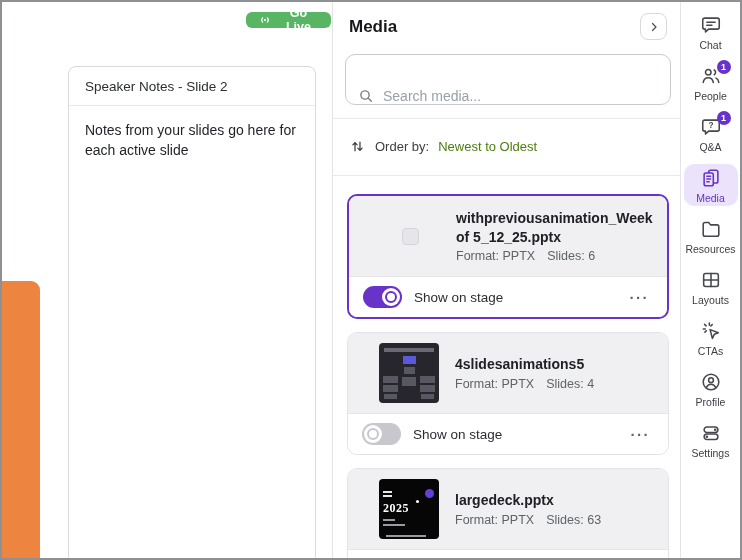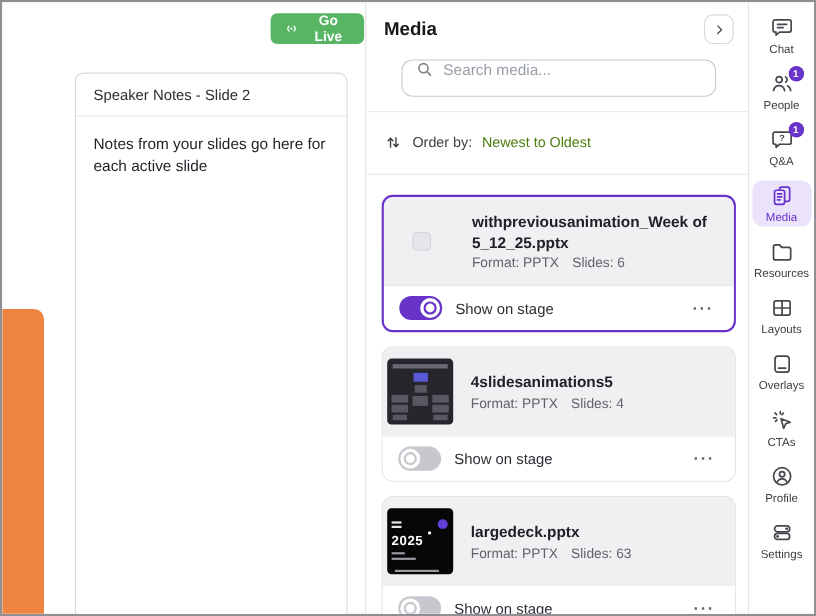--- a/index.html
+++ b/index.html
@@ -5,21 +5,21 @@
   * { margin:0; padding:0; box-sizing:border-box; }
   body { font-family:"Liberation Sans", sans-serif; background:#fff; }
   .screen {
     position:relative; width:742px; height:560px;
     border:2px solid #8f9094; background:#fff; overflow:hidden;
   }
 
   
   .left-panel { position:absolute; left:0; top:0; width:329px; height:100%; background:#fff; }
   .golive-btn {
-    position:absolute; left:244px; top:10px; height:28px; padding:0 12px;
+    position:absolute; left:244px; top:10px; height:16px; padding:0 12px;
     background:#57b563; color:#fff; border:none; border-radius:6px;
     display:flex; align-items:center; gap:6px; font-size:12.5px; font-weight:600;
     font-family:"Liberation Sans", sans-serif; cursor:pointer;
   }
   .notes-card {
     position:absolute; left:66px; top:64px; width:248px; height:520px;
     background:#fff; border:1px solid #d9d9de; border-radius:8px 8px 0 0;
   }
   .notes-header { padding:12px 16px 11px; font-size:13.5px; color:#2c2e33; border-bottom:1px solid #e8e8ec; }
   .notes-body { padding:14px 16px; font-size:14px; line-height:1.45; color:#1f2127; }
@@ -30,41 +30,41 @@
 
   
   .media-panel { position:absolute; left:330px; top:0; width:351px; height:100%; background:#fff; border-left:1px solid #e3e3e7; }
   .media-header { display:flex; align-items:center; justify-content:space-between; padding:11px 16px 8px; }
   .media-title { font-size:17px; font-weight:700; color:#17181c; }
   .collapse-btn {
     width:27px; height:27px; border:1px solid #d8d8dd; border-radius:8px; background:#fff;
     display:flex; align-items:center; justify-content:center; cursor:pointer; color:#4a4c52;
   }
   .search-box {
-    margin:6px 32px 13px; height:34px; border:1px solid #c9c9d0; border-radius:10px;
-    display:flex; align-items:flex-start; gap:9px; padding:0 12px; background:#fff;
+    margin:6px 12px 13px; height:51px; border:1px solid #c9c9d0; border-radius:10px;
+    display:flex; align-items:flex-end; gap:9px; padding:0 12px; background:#fff;
   }
   .search-box input {
     border:none; outline:none; flex:1; font-size:14px; color:#333;
     font-family:"Liberation Sans", sans-serif; background:transparent;
   }
   .search-box input::placeholder { color:#9aa0a8; }
   .panel-divider { border-top:1px solid #e9e9ed; }
   .order-row { display:flex; align-items:center; gap:9px; padding:19px 16px 20px; }
   .order-label { font-size:13px; color:#3c4043; }
   .order-value { font-size:13px; color:#4d7c0f; font-weight:500; cursor:pointer; }
 
   .cards { padding:18px 14px 14px; display:flex; flex-direction:column; gap:13px; }
   .card { border:1px solid #e2e2e7; border-radius:10px; background:#fff; }
   .card.selected { border:2px solid #6733c9; }
   .card-top {
     background:#f0f0f2; border-radius:9px 9px 0 0; min-height:80px;
-    display:flex; align-items:center; gap:16px; padding:10px 4px;
-  }
-  .thumb-col { width:60px; min-width:60px; display:flex; align-items:center; justify-content:center; }
+    display:flex; align-items:center; gap:16px; padding:10px 31px;
+  }
+  .thumb-col { width:60px; min-width:60px; display:flex; align-items:center; justify-content:center;font-family:Liberation Serif, serif; }
   .thumb-placeholder { width:17px; height:17px; border-radius:4px; background:#e6e6ea; border:1px solid #d4d4da; }
   .thumb { width:60px; height:60px; border-radius:4px; position:relative; overflow:hidden; }
   .thumb-dark { background:#26262c; }
   .thumb-black { background:#060606; }
   .t2-bar { position:absolute; background:#585863; }
   .t2-blue { position:absolute; background:#5a5ad8; }
   .t3-year { position:absolute; left:4px; top:22px; color:#fff; font-size:12px; font-weight:700; letter-spacing:0.5px; }
   .t3-eq { position:absolute; left:4px; top:12px; width:9px; height:2px; background:#e8e8e8; box-shadow:0 4px 0 #e8e8e8; }
   .t3-line { position:absolute; background:#9a9aa2; height:2px; }
   .t3-dot-purple { position:absolute; right:5px; top:10px; width:9px; height:9px; border-radius:50%; background:#6340d8; }
@@ -314,29 +314,20 @@
     <div class="side-item">
       <span>
         <svg width="22" height="22" viewBox="0 0 24 24" fill="none" stroke="#46484e" stroke-width="1.7" stroke-linecap="round" stroke-linejoin="round">
           <rect x="4" y="5" width="16" height="14" rx="2"></rect>
           <path d="M12 5v14M4 12h16"></path>
         </svg>
       </span>
       <span class="lbl">Layouts</span>
     </div>
 
-    <div class="side-item">
-      <span>
-        <svg width="22" height="22" viewBox="0 0 24 24" fill="none" stroke="#46484e" stroke-width="1.7" stroke-linecap="round" stroke-linejoin="round">
-          <rect x="5" y="4" width="14" height="16" rx="3"></rect>
-          <path d="M8.5 16h7"></path>
-        </svg>
-      </span>
-      <span class="lbl">Overlays</span>
-    </div>
 
     <div class="side-item">
       <span>
         <svg width="22" height="22" viewBox="0 0 24 24" fill="none" stroke="#46484e" stroke-width="1.7" stroke-linecap="round" stroke-linejoin="round">
           <path d="M11 10.5 20 14l-4.3 1.5L13.5 20z"></path>
           <path d="M5 4.8l1.6 1.6M10.2 3.4v2.2M3.6 9.8h2.2M5.4 13.2l1.5-1.5M13.3 5l-1.5 1.5"></path>
         </svg>
       </span>
       <span class="lbl">CTAs</span>
     </div>

